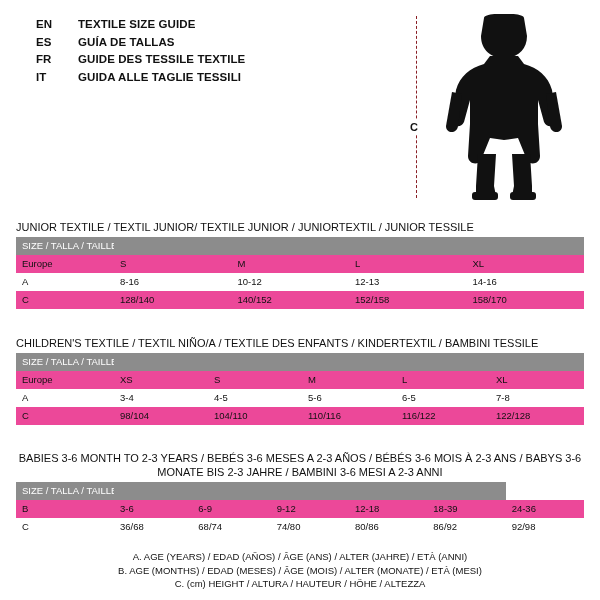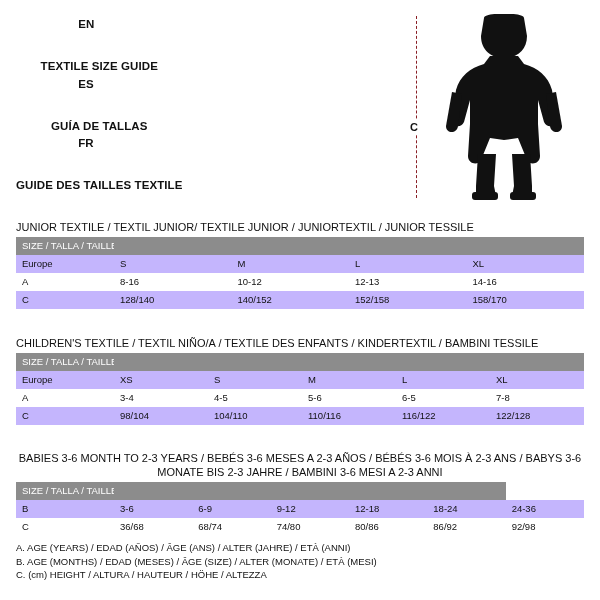--- a/index.html
+++ b/index.html
@@ -29,27 +29,28 @@
     flex-direction: row;
     align-items: flex-start;
     height: 192px;
   }
   .lang-block {
     flex: 0 0 auto;
     padding-top: 2px;
   }
   .lang-row {
     display: flex;
-    flex-direction: column;
+    flex-direction: row;
     align-items: center;
     font-size: 11.5px;
     font-weight: bold;
     letter-spacing: 0.1px;
     line-height: 17.5px;
     color: #111111;
+    margin-left: 20px;
   }
   .lang-code {
     width: 42px;
     flex: 0 0 42px;
   }
   .lang-title {
     white-space: nowrap;
   }
 
   
@@ -111,40 +112,41 @@
     white-space: nowrap;
     overflow: hidden;
   }
   tr.head td {
     background: #8c8c8c;
     color: #ffffff;
     font-weight: normal;
     font-size: 9.5px;
   }
   tr.shaded td {
-    background: #c4b5fd;
+    background: #ec4899;
   }
   tr.plain td {
     background: #ffffff;
   }
   .col-label { width: 92px; }
 
   .block {
     margin-top: 27px;
   }
   .block.first {
     margin-top: 14px;
   }
 
   
   .legend {
-    margin-top: 5px;
+    margin-top: 14px;
     font-size: 9.5px;
     line-height: 13.5px;
     color: #111111;
+    text-align: center;
   }
   .legend div {
     white-space: nowrap;
   }
 </style>
 </head>
 <body>
 
 <div class="page">
 
@@ -154,21 +156,25 @@
       <div class="lang-row">
         <span class="lang-code">EN</span>
         <span class="lang-title">TEXTILE SIZE GUIDE</span>
       </div>
       <div class="lang-row">
         <span class="lang-code">ES</span>
         <span class="lang-title">GUÍA DE TALLAS</span>
       </div>
       <div class="lang-row">
         <span class="lang-code">FR</span>
-        <span class="lang-title">GUIDE DES TAILLES TEXTILE</span>
+        <span class="lang-title">GUIDE DES TESSILE TEXTILE</span>
+      </div>
+      <div class="lang-row">
+        <span class="lang-code">IT</span>
+        <span class="lang-title">GUIDA ALLE TAGLIE TESSILI</span>
       </div>
     </div>
 
     <div class="figure-area">
       <div class="dash-line"></div>
       <div class="c-label">C</div>
       <svg class="silhouette" viewBox="0 0 140 190">
         <g fill="#111111">
 
           <path d="M50 4 C50 -2 90 -2 90 4 L93 22 C93 36 83 44 70 44 C57 44 47 36 47 22 Z"></path>
@@ -278,35 +284,35 @@
         <td></td>
         <td></td>
         <td></td>
       </tr>
       <tr class="shaded">
         <td class="col-label">B</td>
         <td>3-6</td>
         <td>6-9</td>
         <td>9-12</td>
         <td>12-18</td>
-        <td>18-24</td>
+        <td>18-39</td>
         <td>24-36</td>
       </tr>
       <tr class="plain">
         <td class="col-label">C</td>
         <td>36/68</td>
         <td>68/74</td>
         <td>74/80</td>
         <td>80/86</td>
         <td>86/92</td>
         <td>92/98</td>
       </tr>
     </tbody>
       </table>
   </div>
 
   <div class="legend">
     <div>A. AGE (YEARS) / EDAD (AÑOS) / ÂGE (ANS) / ALTER (JAHRE) / ETÀ (ANNI)</div>
-    <div>B. AGE (MONTHS) / EDAD (MESES) / ÂGE (SIZE) / ALTER (MONATE) / ETÀ (MESI)</div>
+    <div>B. AGE (MONTHS) / EDAD (MESES) / ÂGE (MOIS) / ALTER (MONATE) / ETÀ (MESI)</div>
     <div>C. (cm) HEIGHT / ALTURA / HAUTEUR / HÖHE / ALTEZZA</div>
   </div>
 
 </div>
 
 </body></html>

